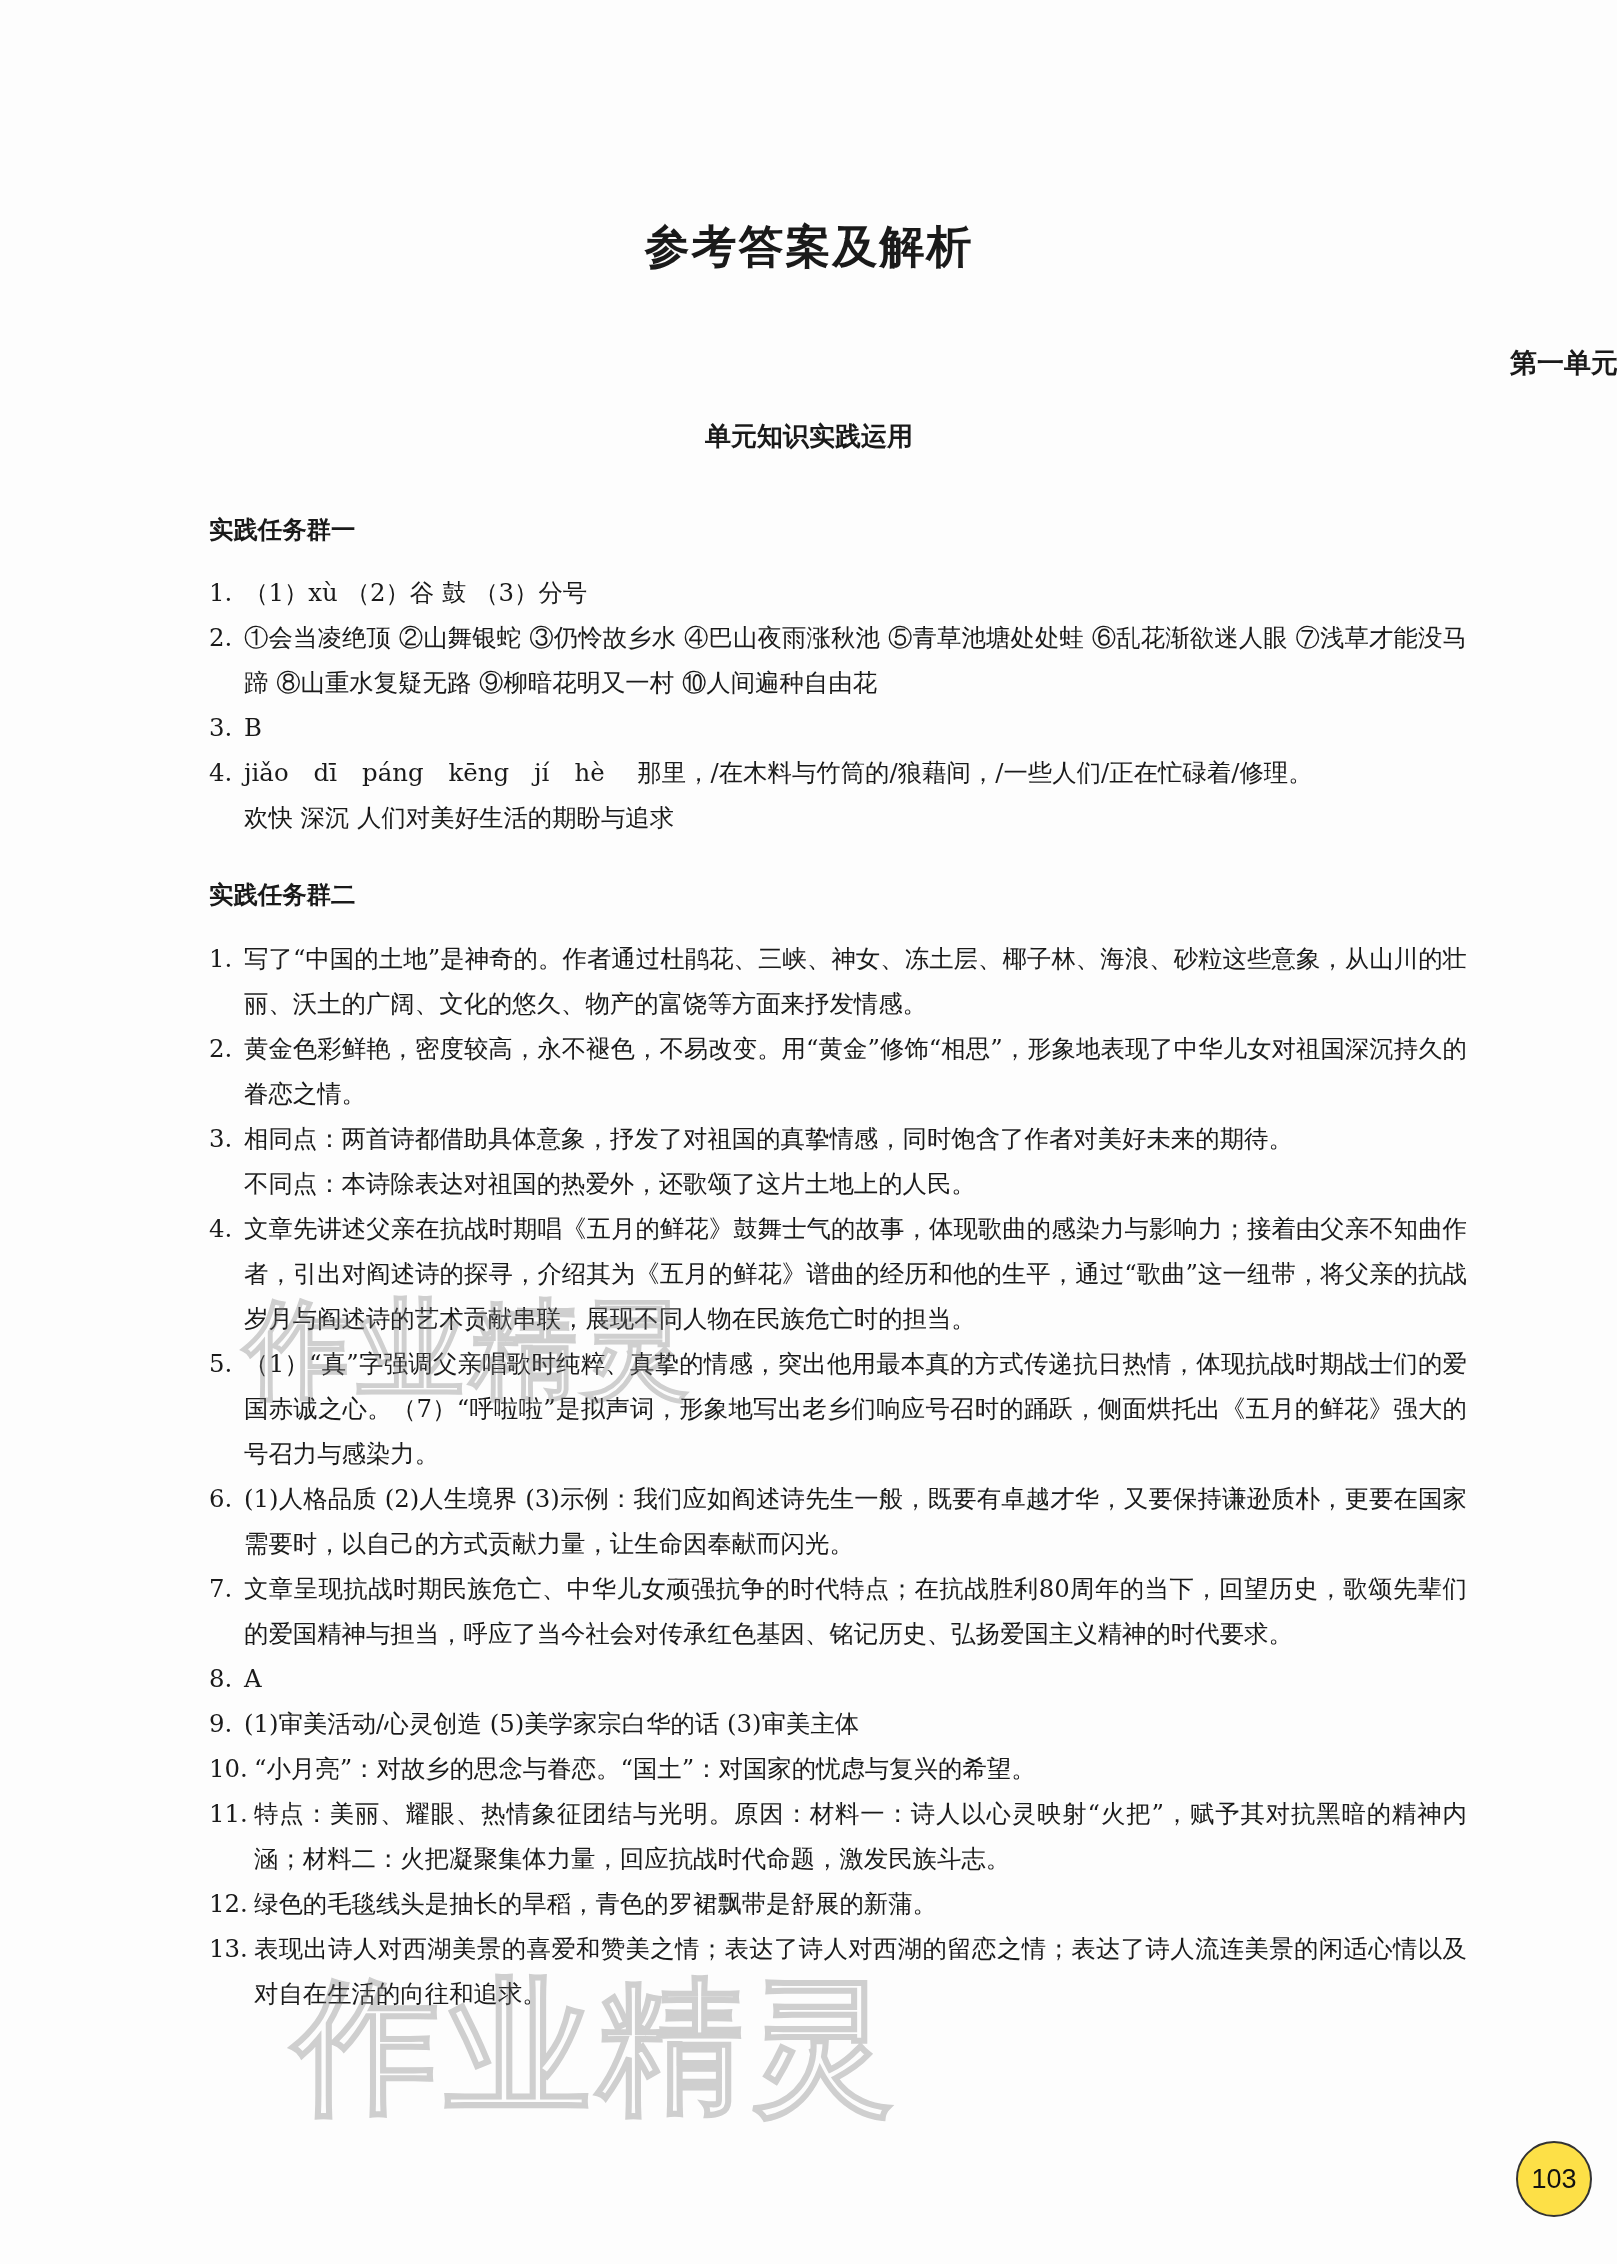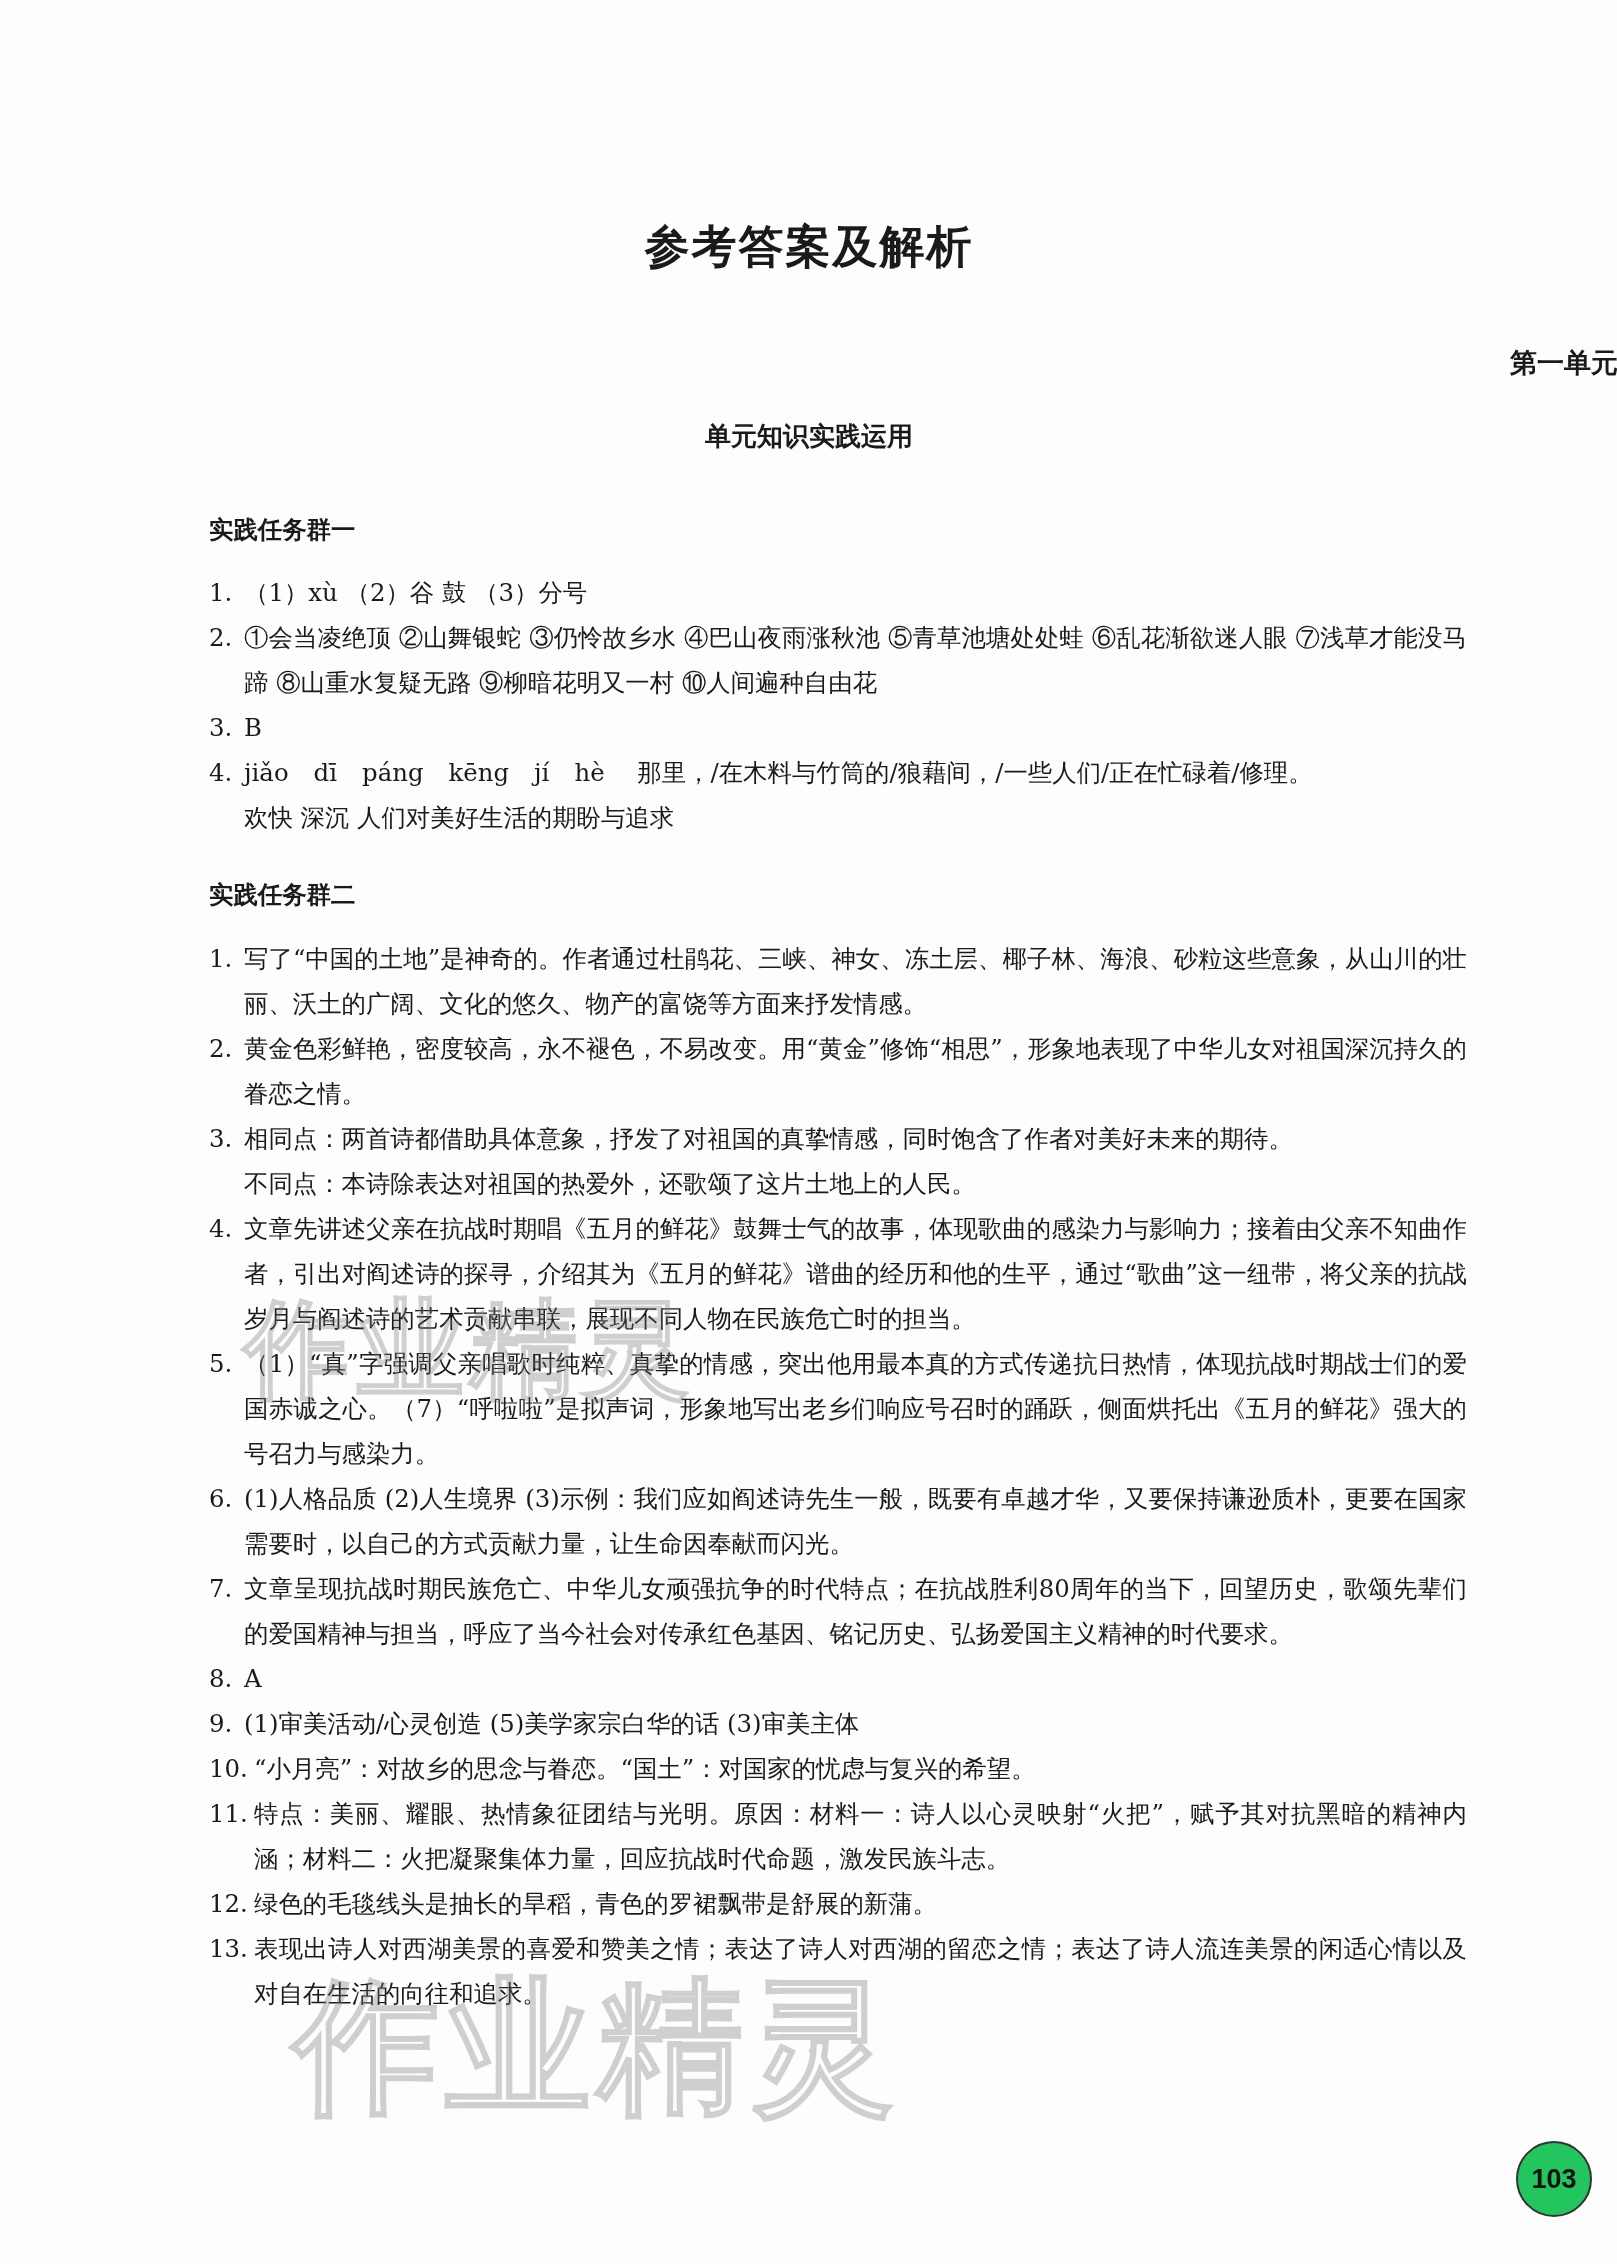--- a/index.html
+++ b/index.html
@@ -93,22 +93,21 @@
       width: 72px;
       height: 72px;
       border: 2px solid #333;
       border-radius: 50%;
       display: flex;
       align-items: center;
       justify-content: center;
       font-family: "Liberation Sans", sans-serif;
       font-size: 27px;
       color: #111;
-      background: #22c55e;
-      font-weight: bold;
+      background: #fde047;
     }
     .watermark {
       position: absolute;
       font-family: "DejaVu Sans", sans-serif;
       font-weight: bold;
       font-size: 146px;
       color: transparent;
       -webkit-text-stroke: 1.5px rgba(120,120,120,0.35);
       letter-spacing: 5.9px;
       pointer-events: none;

